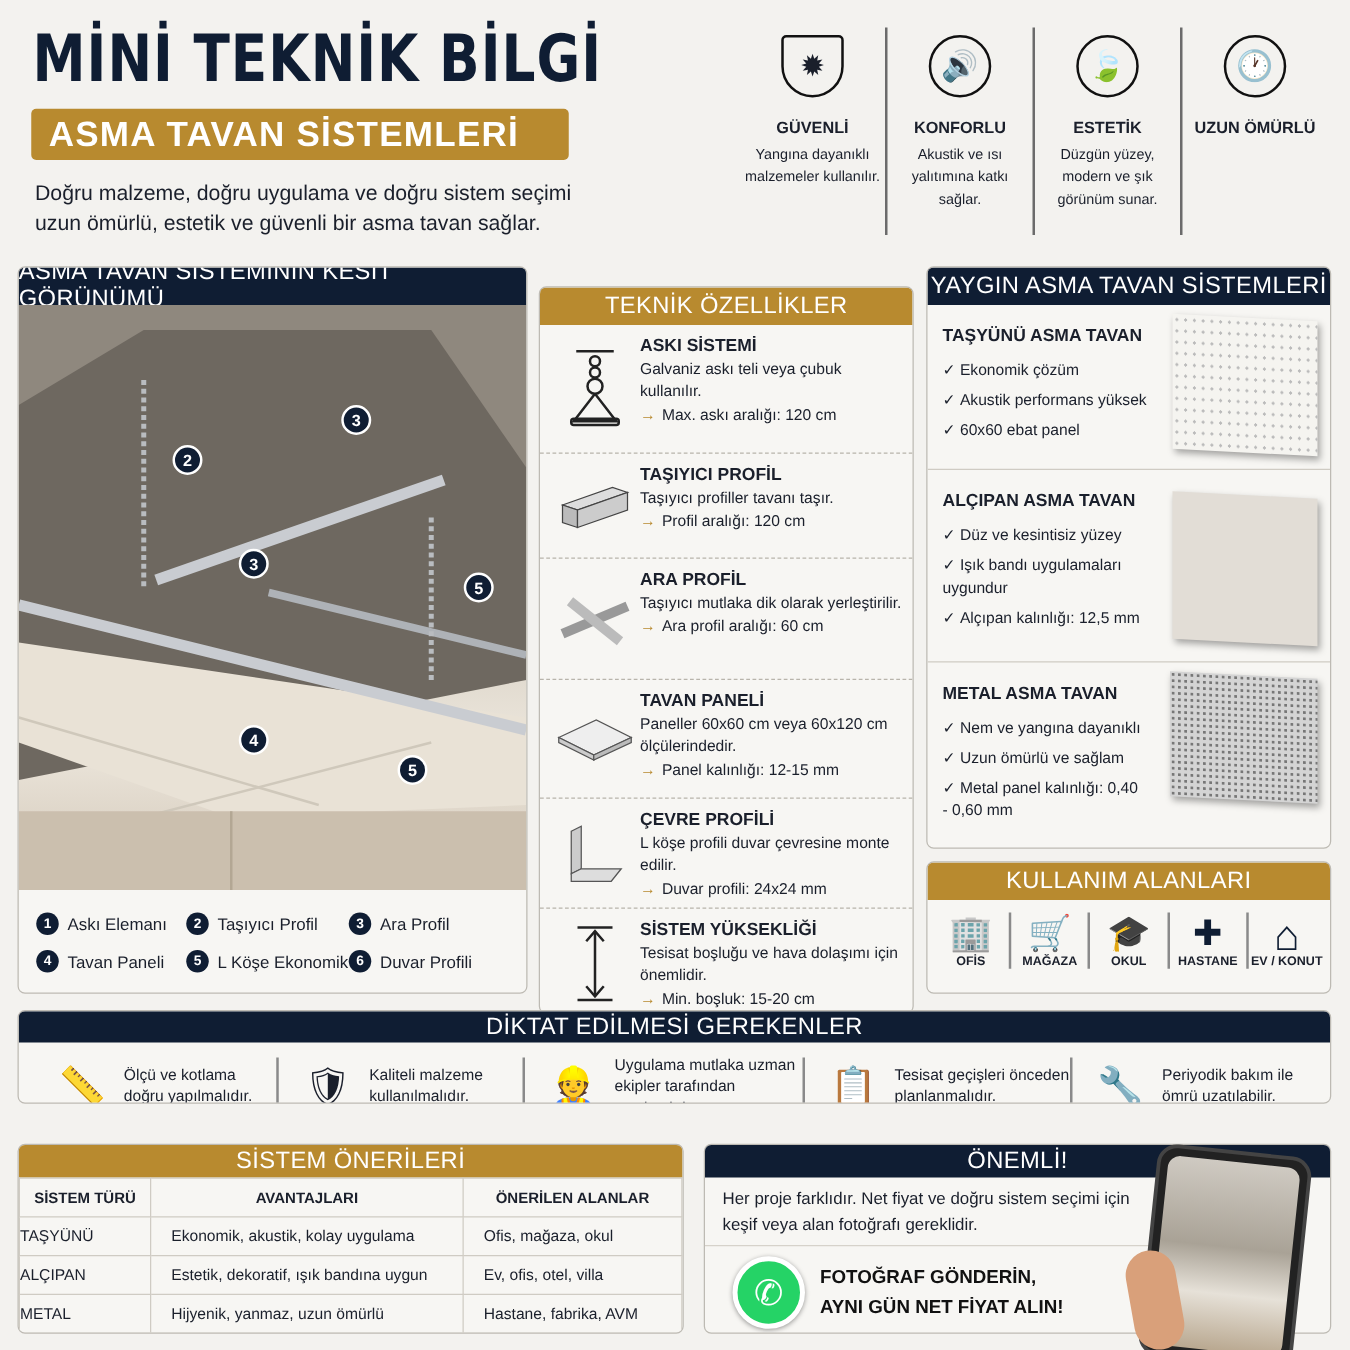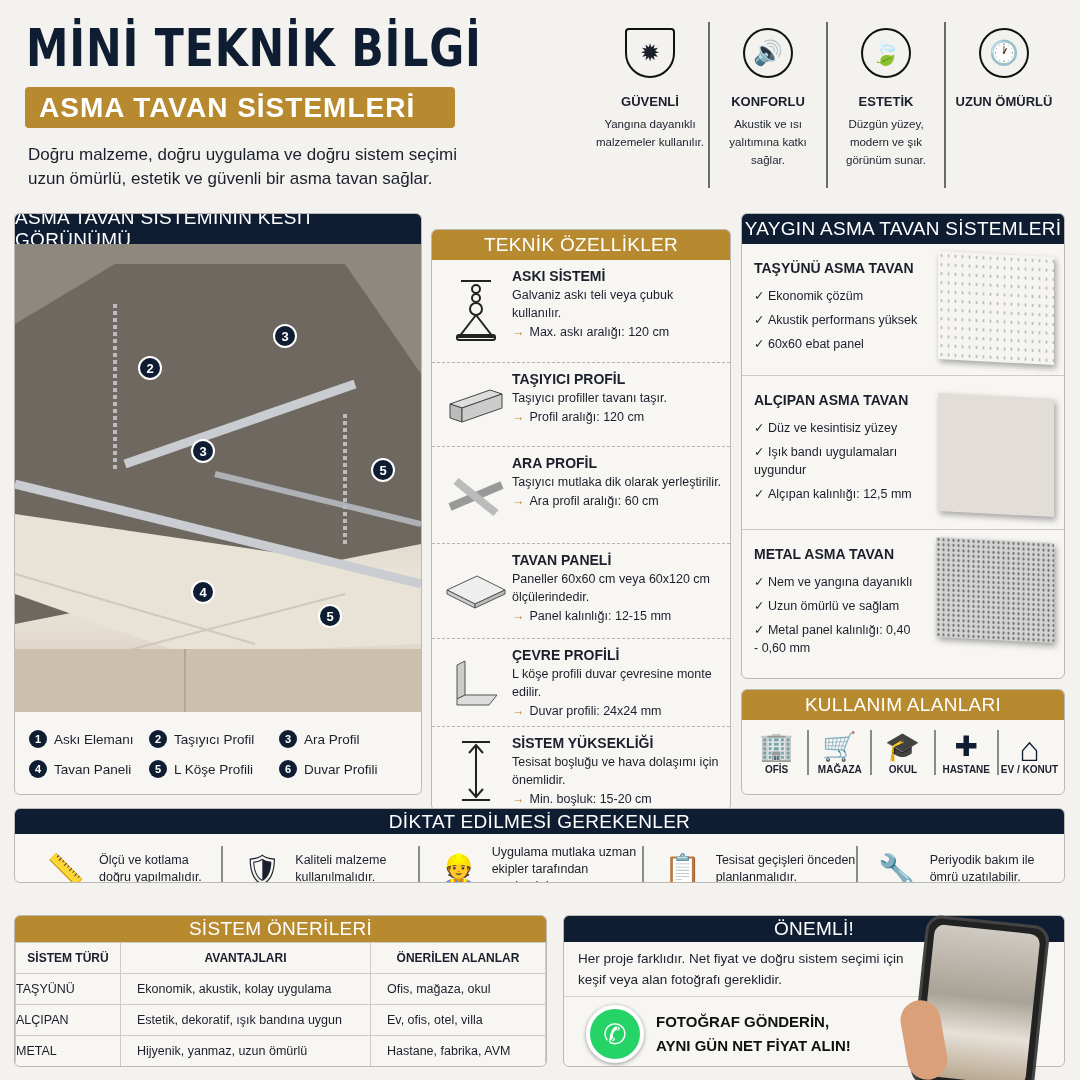--- a/index.html
+++ b/index.html
@@ -115,21 +115,21 @@
     <div class="lg">
         <span class="n">3</span>
         <span>Ara Profil</span>
       </div>
     <div class="lg">
         <span class="n">4</span>
         <span>Tavan Paneli</span>
       </div>
     <div class="lg">
         <span class="n">5</span>
-        <span>L Köşe Profili</span>
+        <span>L Köşe Ekonomik</span>
       </div>
     <div class="lg">
         <span class="n">6</span>
         <span>Duvar Profili</span>
       </div>
   </div>
 </div>
 
 <div class="abs panel" style="left:431px;top:229px;width:300px;height:582px">
   <div class="hdr gold">TEKNİK ÖZELLİKLER</div>

